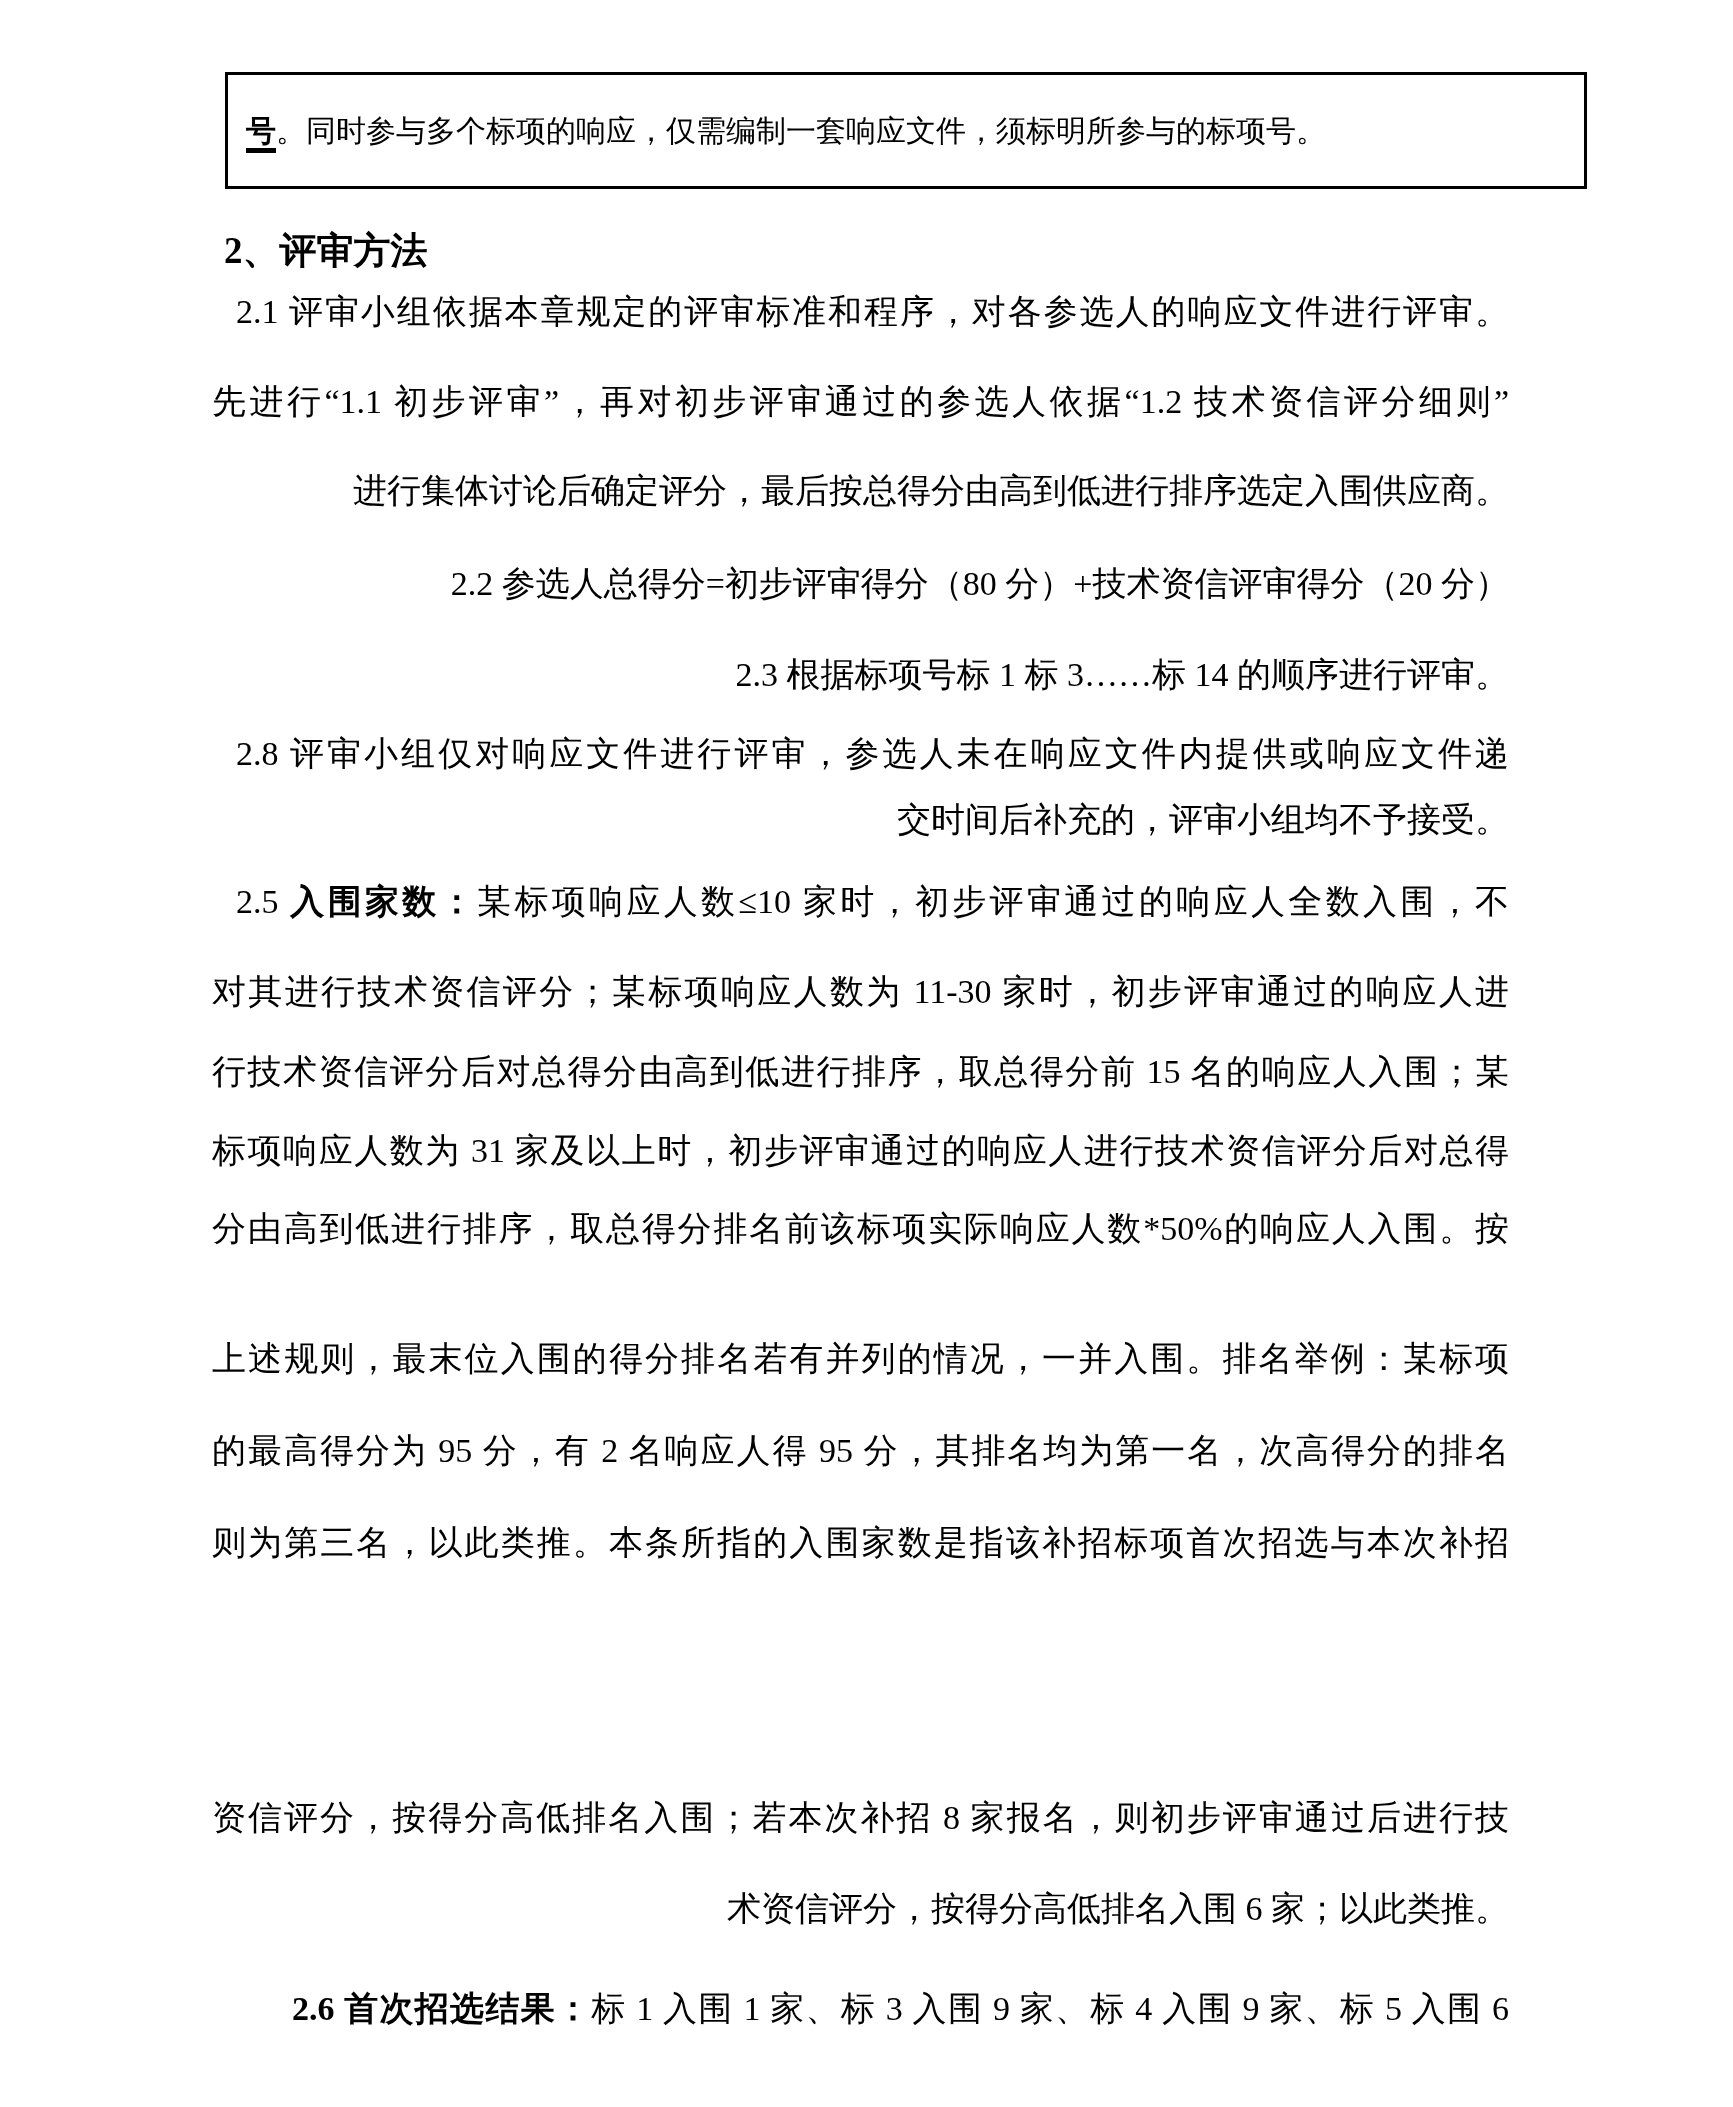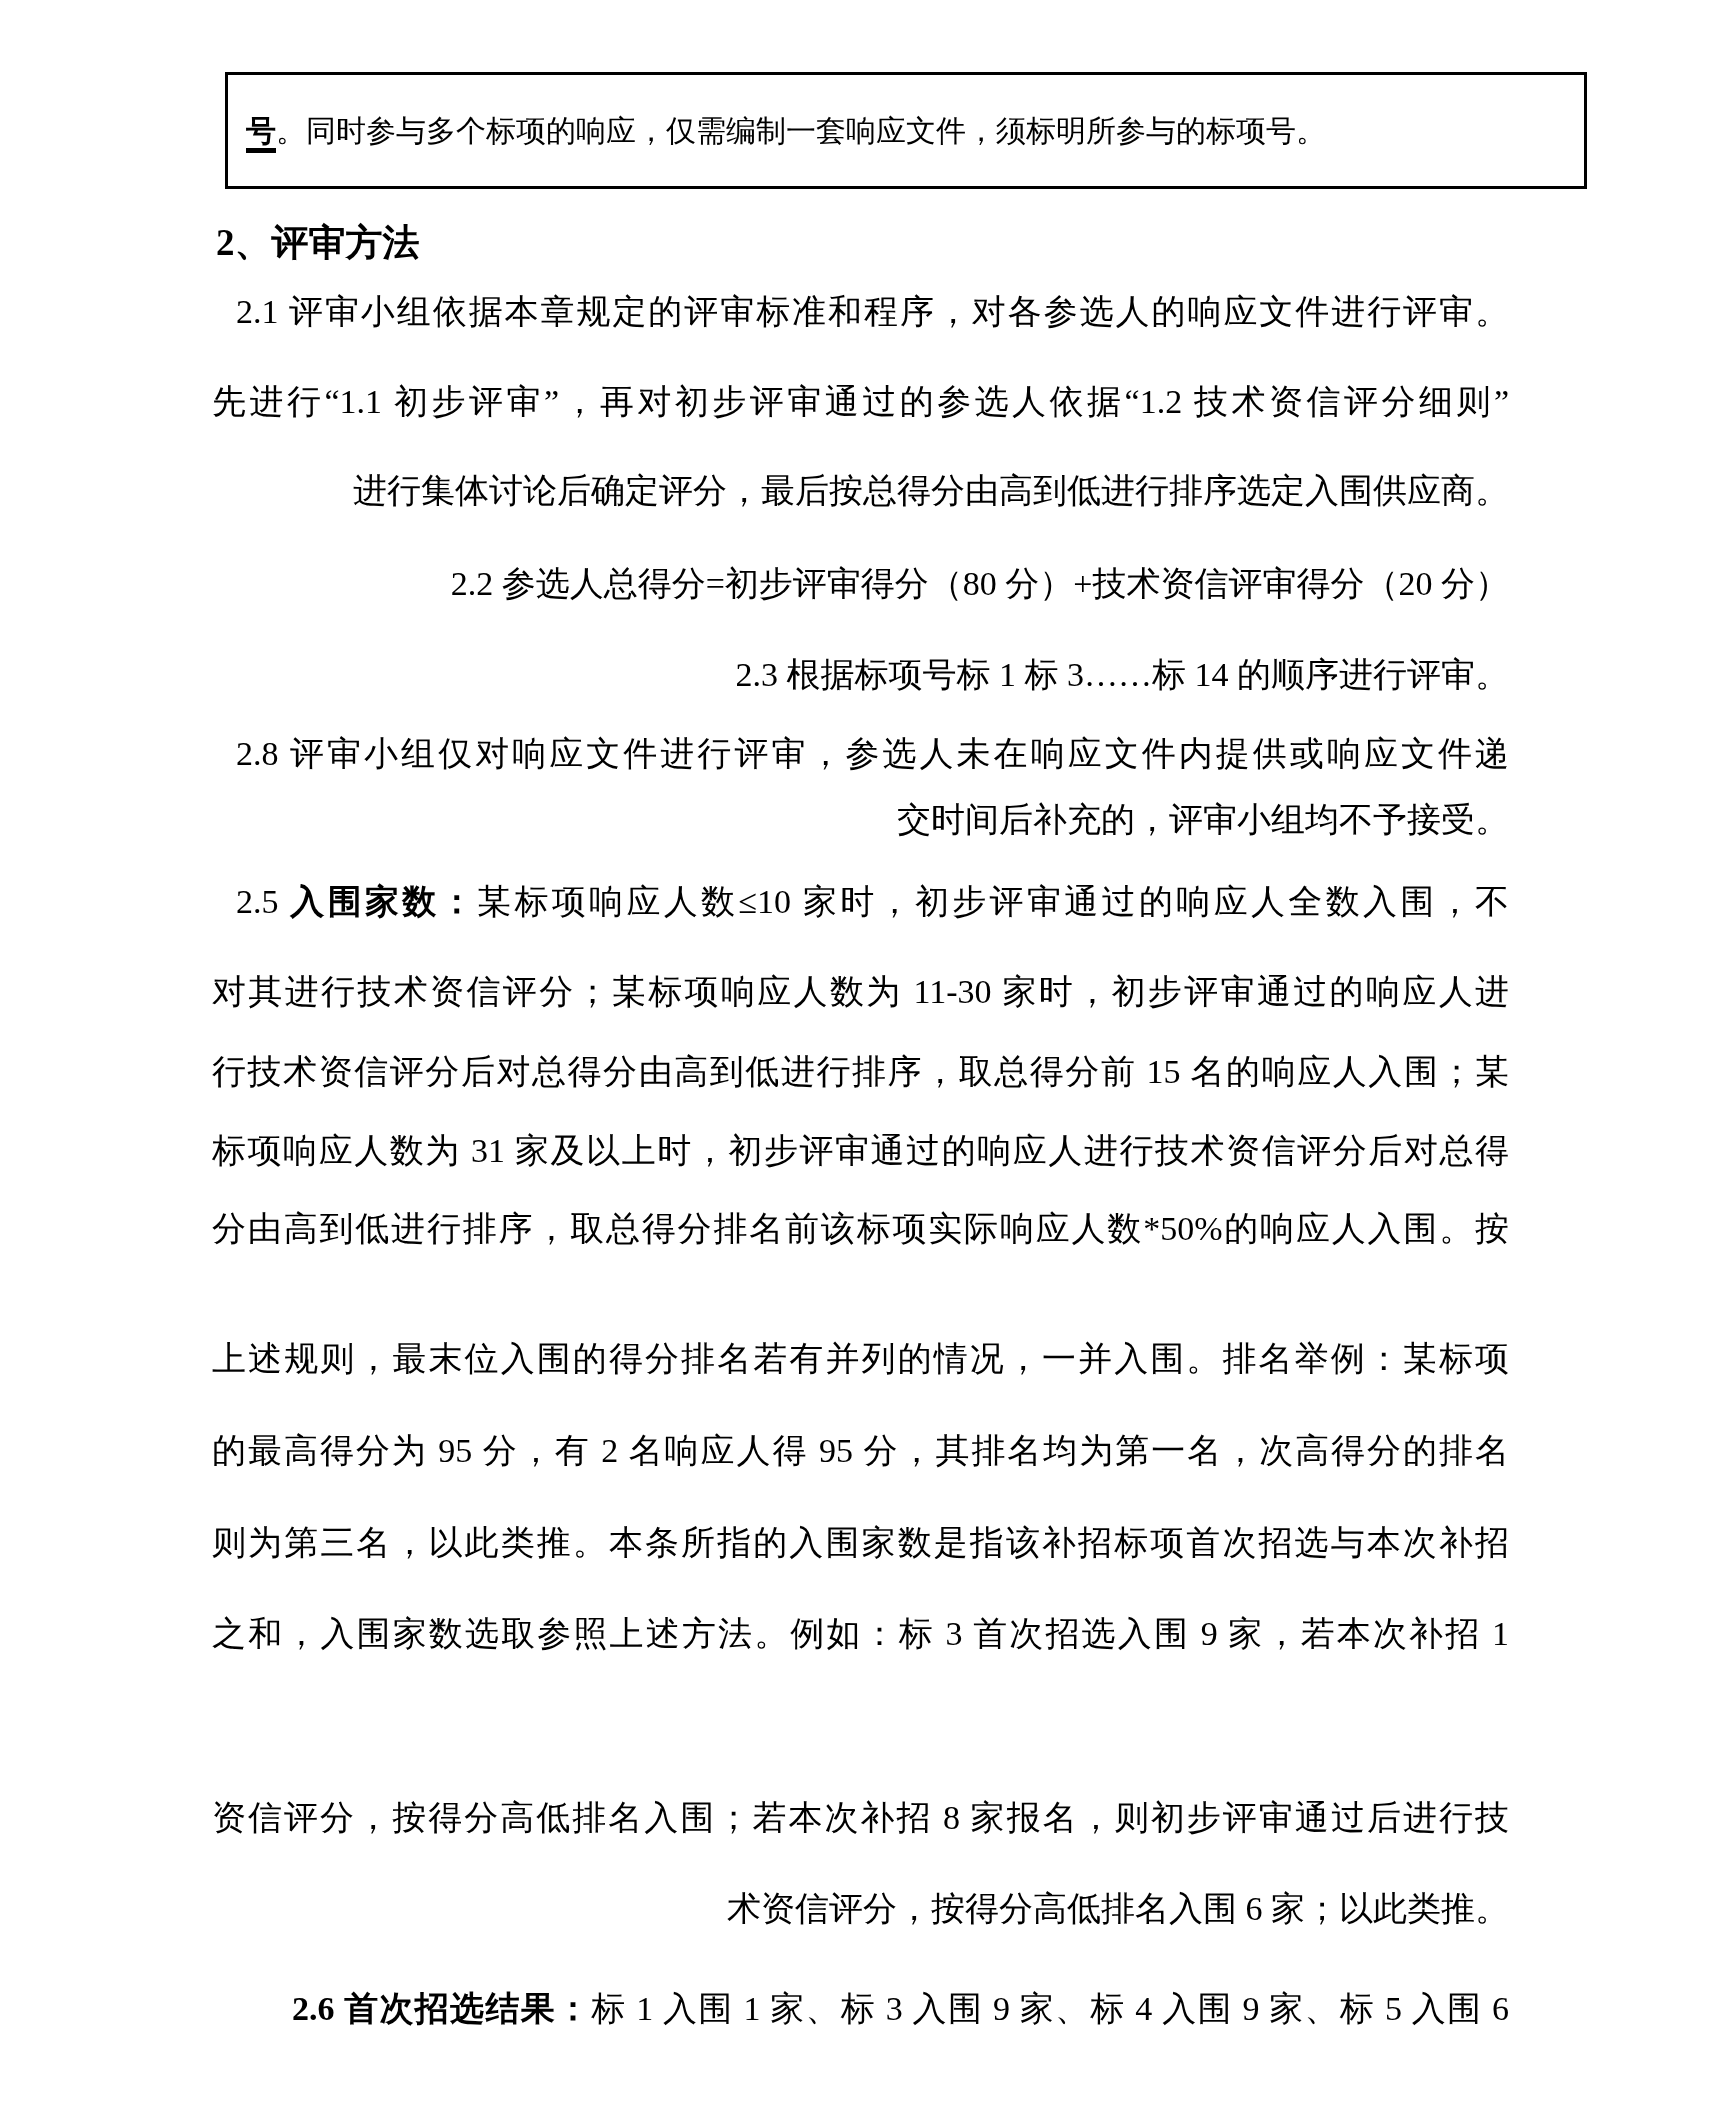--- a/index.html
+++ b/index.html
@@ -12,21 +12,21 @@
   .page{position:absolute;left:0;top:0;width:1501px;height:2108px;background:#ffffff;}
   .notice-box{
     position:absolute;left:225px;top:72px;width:1362px;height:117px;
     border:3.1px solid #000000;box-sizing:border-box;
     display:flex;align-items:center;
     padding:0 15.7px 0 18px;
     font-size:30px;line-height:39px;
   }
   .kw{font-weight:bold;border-bottom:5.2px solid #000000;padding-bottom:1px;}
   .heading{
-    position:absolute;left:212px;top:218px;margin:4px;
+    position:absolute;left:212px;top:218px;margin:12px;
     font-size:37px;font-weight:bold;line-height:41px;
   }
   .bl{
     position:absolute;left:212px;width:1297px;height:42px;
     box-sizing:border-box;overflow:hidden;
     font-size:34px;line-height:40px;
     white-space:normal;
     text-align:right;
   }
   .full{text-align:justify;text-align-last:justify;}
@@ -57,20 +57,19 @@
   <div class="bl" style="top:800px">交时间后补充的，评审小组均不予接受。</div>
 
   <div class="bl full ind1" style="top:882px"><span>2.5 </span><span class="b">入围家数：</span><span>某标项响应人数≤10 家时，初步评审通过的响应人全数入围，不</span></div>
   <div class="bl full" style="top:972px">对其进行技术资信评分；某标项响应人数为 11-30 家时，初步评审通过的响应人进</div>
   <div class="bl full" style="top:1052px">行技术资信评分后对总得分由高到低进行排序，取总得分前 15 名的响应人入围；某</div>
   <div class="bl full" style="top:1131px">标项响应人数为 31 家及以上时，初步评审通过的响应人进行技术资信评分后对总得</div>
   <div class="bl full" style="top:1209px">分由高到低进行排序，取总得分排名前该标项实际响应人数*50%的响应人入围。按</div>
   <div class="bl full" style="top:1339px">上述规则，最末位入围的得分排名若有并列的情况，一并入围。排名举例：某标项</div>
   <div class="bl full" style="top:1431px">的最高得分为 95 分，有 2 名响应人得 95 分，其排名均为第一名，次高得分的排名</div>
   <div class="bl full" style="top:1523px">则为第三名，以此类推。本条所指的入围家数是指该补招标项首次招选与本次补招</div>
-  <div class="bl full" style="top:1614px">之和，入围家数选取参照上述方法。例如：标 3 首次招选入围 9 家，若本次补招 1</div>
   <div class="bl full" style="top:1798px">资信评分，按得分高低排名入围；若本次补招 8 家报名，则初步评审通过后进行技</div>
   <div class="bl" style="top:1889px">术资信评分，按得分高低排名入围 6 家；以此类推。</div>
 
   <div class="bl full ind2" style="top:1981px"><span class="b">2.6 首次招选结果：</span><span>标 1 入围 1 家、标 3 入围 9 家、标 4 入围 9 家、标 5 入围 6</span></div>
 
 </div>
 
 
 </body></html>

